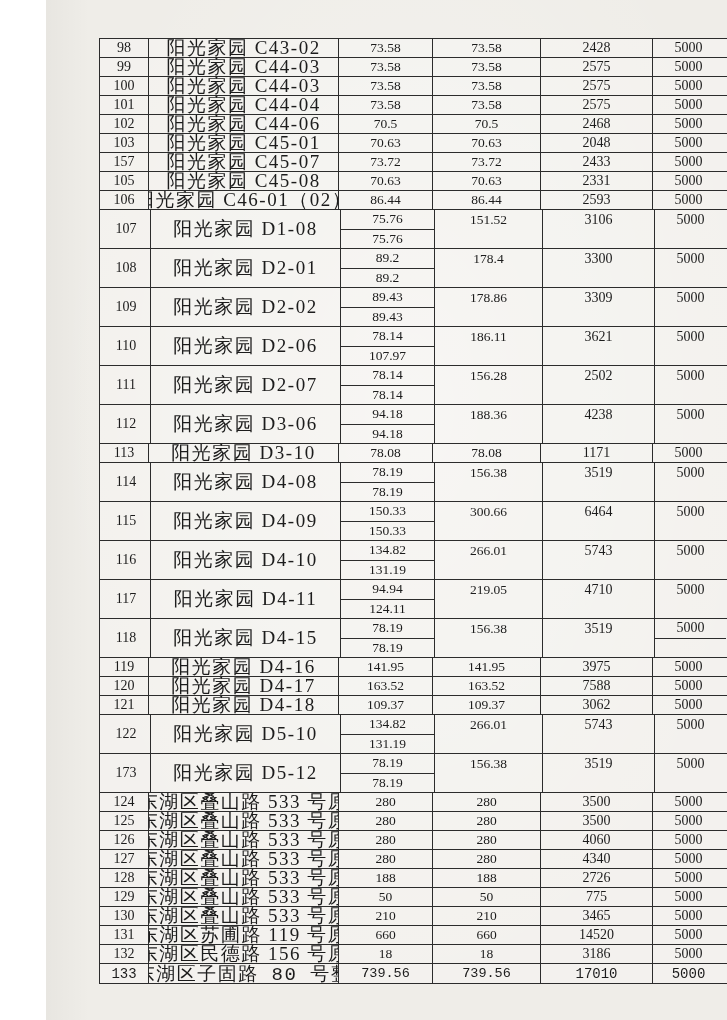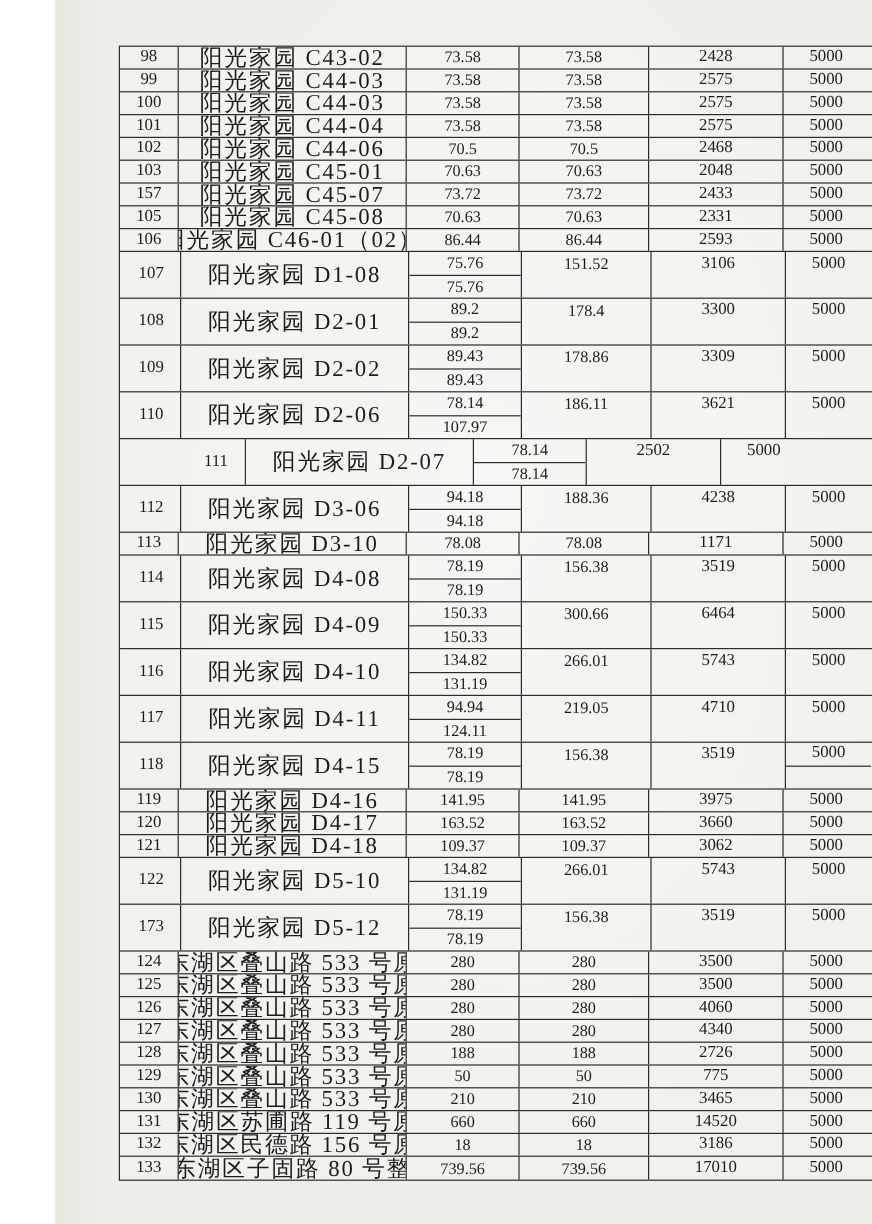--- a/index.html
+++ b/index.html
@@ -17,21 +17,21 @@
   .tbl{
     position:absolute;left:53px;top:38px;width:630px;
     border:1px solid #2c2c2c;
     box-sizing:border-box;
     background:rgba(255,255,255,.25);
   }
   .trow{
     display:flex;align-items:stretch;height:19px;
     border-bottom:1px solid #2c2c2c;box-sizing:border-box;
   }
-  .trow:last-child{border-bottom:none;}
+  .trow:last-child{border-bottom:none;font-family:Liberation Mono, monospace;}
   .trow.dbl{height:39px;justify-content:center;}
   .cell{
     box-sizing:border-box;border-right:1px solid #2c2c2c;
     display:flex;align-items:center;justify-content:center;
     color:#1c1c1c;overflow:hidden;white-space:nowrap;
   }
   .cell:last-child{border-right:none;}
   .c-no{width:49px;font-size:14px;}
   .c-name{width:190px;font-size:19px;letter-spacing:1.5px;}
   .c-units{width:94px;flex-direction:column;align-items:stretch;padding:0;font-size:13.5px;}
@@ -268,20 +268,23 @@
           <span>5000</span>
         </div>
       </div>
       <div class="trow dbl">
         <div class="cell c-no">111</div>
         <div class="cell c-name">阳光家园 D2-07</div>
         <div class="cell c-units">
           <div class="unit">78.14</div>
           <div class="unit">78.14</div>
         </div>
+        <div class="cell c-total">
+          <span>156.28</span>
+        </div>
         <div class="cell c-amount">
           <span>2502</span>
         </div>
         <div class="cell c-wage">
           <span>5000</span>
         </div>
       </div>
       <div class="trow dbl">
         <div class="cell c-no">112</div>
         <div class="cell c-name">阳光家园 D3-06</div>
@@ -420,21 +423,21 @@
       <div class="trow">
         <div class="cell c-no">120</div>
         <div class="cell c-name">阳光家园 D4-17</div>
         <div class="cell c-units">
           <div class="unit">163.52</div>
         </div>
         <div class="cell c-total">
           <span>163.52</span>
         </div>
         <div class="cell c-amount">
-          <span>3660</span>
+          <span>7588</span>
         </div>
         <div class="cell c-wage">
           <span>5000</span>
         </div>
       </div>
       <div class="trow">
         <div class="cell c-no">121</div>
         <div class="cell c-name">阳光家园 D4-18</div>
         <div class="cell c-units">
           <div class="unit">109.37</div>

